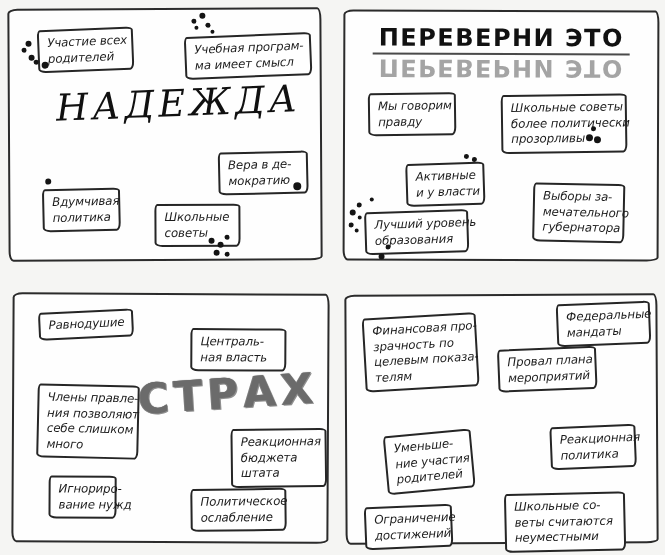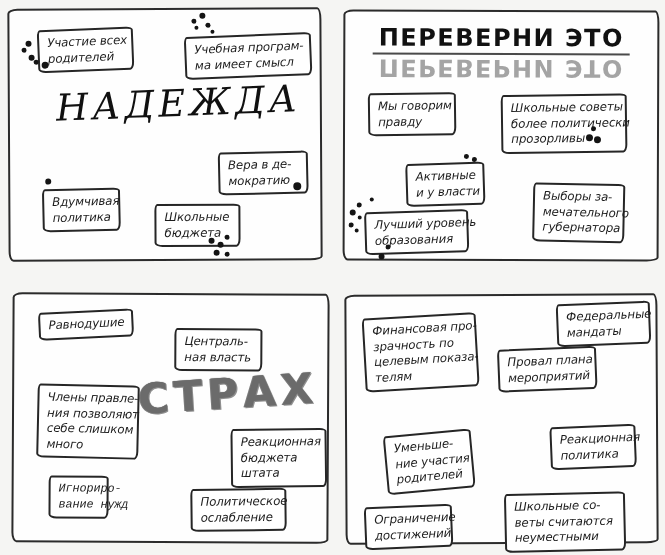--- a/index.html
+++ b/index.html
@@ -95,21 +95,21 @@
     <div class="note-layer">
         <div class="note" style="left: 28px; top: 18px; width: 96px; transform: rotate(-2deg);">Участие всех
 родителей</div>
         <div class="note" style="left: 175px; top: 25px; width: 127px; transform: rotate(-2deg);">Учебная програм-
 ма имеет смысл</div>
         <div class="note" style="left: 208px; top: 142px; width: 90px; transform: rotate(-1deg);">Вера в де-
 мократию</div>
         <div class="note" style="left: 32px; top: 178px; width: 78px; transform: rotate(-1deg);">Вдумчивая
 политика</div>
         <div class="note" style="left: 144px; top: 194px; width: 86px; transform: rotate(0deg);">Школьные
-бюджета</div>
+советы</div>
         <div class="dot" style="left: 16px; top: 30px; width: 6px; height: 6px;"></div>
         <div class="dot" style="left: 12px; top: 37px; width: 5px; height: 5px;"></div>
         <div class="dot" style="left: 19px; top: 44px; width: 6px; height: 6px;"></div>
         <div class="dot" style="left: 24px; top: 49px; width: 5px; height: 5px;"></div>
         <div class="dot" style="left: 32px; top: 51px; width: 7px; height: 7px;"></div>
         <div class="dot" style="left: 182px; top: 9px; width: 5px; height: 5px;"></div>
         <div class="dot" style="left: 190px; top: 3px; width: 6px; height: 6px;"></div>
         <div class="dot" style="left: 185px; top: 16px; width: 4px; height: 4px;"></div>
         <div class="dot" style="left: 196px; top: 13px; width: 5px; height: 5px;"></div>
         <div class="dot" style="left: 201px; top: 20px; width: 4px; height: 4px;"></div>
@@ -154,30 +154,30 @@
         <div class="dot" style="left: 10px; top: 217px; width: 4px; height: 4px;"></div>
         <div class="dot" style="left: 41px; top: 233px; width: 5px; height: 5px;"></div>
         <div class="dot" style="left: 34px; top: 242px; width: 6px; height: 6px;"></div>
       </div>
   </div>
 
   <div class="panel" id="panel-2">
     <div class="panel-title" id="title-fear">СТРАХ</div>
     <div class="note-layer">
         <div class="note" style="left: 24px; top: 16px; width: 95px; transform: rotate(-3deg);">Равнодушие</div>
-        <div class="note" style="left: 160px; top: 33px; width: 88px; transform: rotate(0deg);">Централь-
+        <div class="note" style="left: 176px; top: 33px; width: 96px; transform: rotate(0deg);">Централь-
 ная власть</div>
         <div class="note" style="left: 23px; top: 90px; width: 102px; transform: rotate(1deg);">Члены правле-
 ния позволяют
 себе слишком
 много</div>
         <div class="note" style="left: 217px; top: 133px; width: 96px; transform: rotate(-1deg);">Реакционная
 бюджета
 штата</div>
-        <div class="note" style="left: 35px; top: 181px; width: 60px; transform: rotate(0deg); font-family: Liberation Mono, monospace;">Игнориро-
+        <div class="note" style="left: 35px; top: 181px; width: 68px; transform: rotate(0deg);">Игнориро-
 вание нужд</div>
         <div class="note" style="left: 177px; top: 193px; width: 96px; transform: rotate(-1deg);">Политическое
 ослабление</div>
       </div>
   </div>
 
   <div class="panel" id="panel-3">
     <div class="note-layer">
         <div class="note" style="left: 17px; top: 19px; width: 114px; transform: rotate(-3deg);">Финансовая про-
 зрачность по

